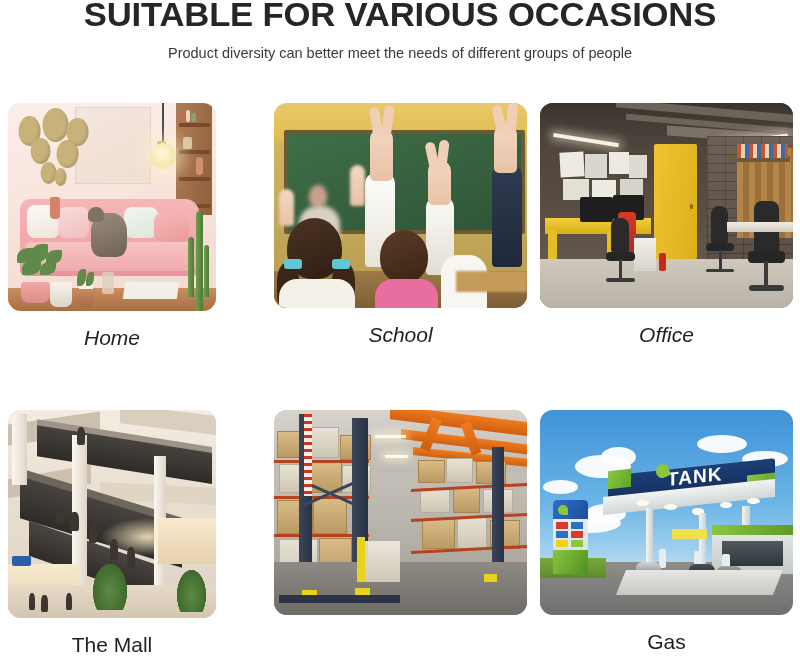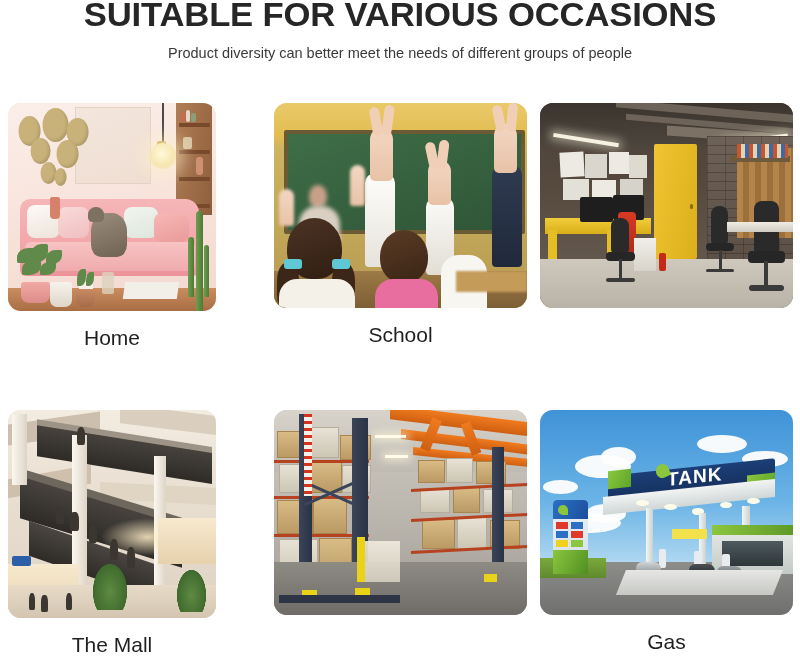--- a/index.html
+++ b/index.html
@@ -48,21 +48,21 @@
     top: 103px;
     left: 0;
     width: 800px;
   }
   .row {
     position: absolute;
     left: 0;
     width: 800px;
     height: 303px;
   }
-  .row.r1 { top: 0; }
+  .row.r1 { top: 0; font-style: italic; }
   .row.r2 { top: 307px; }
 
   .cell {
     position: absolute;
     top: 0;
   }
   .cell.c1 { left: 8px;   width: 208px; }
   .cell.c2 { left: 274px; width: 253px; }
   .cell.c3 { left: 540px; width: 253px; }
 
@@ -436,20 +436,21 @@
           <div class="chair" style="left:81%;top:48%;width:18%;height:48%">
             <div class="chair-back" style="left:20%;top:0;width:54%;height:52%"></div>
             <div class="chair-seat" style="left:6%;top:50%;width:82%;height:13%"></div>
             <div class="chair-stem" style="left:42%;top:61%;width:9%;height:26%"></div>
             <div class="chair-stem" style="left:10%;top:85%;width:76%;height:6%;border-radius:3px"></div>
           </div>
 
           <div class="layer" style="right:0;top:58%;width:26%;height:5%;background:linear-gradient(180deg,#efece4,#cfcbc2)"></div>
         </div>
       </div>
+      <div class="caption">Office</div>
     </div>
   </div>
 
   <div class="row r2">
 
     <div class="cell c1">
       <div class="photo">
         <div class="sc">
           <div class="layer mall-bg"></div>
 

